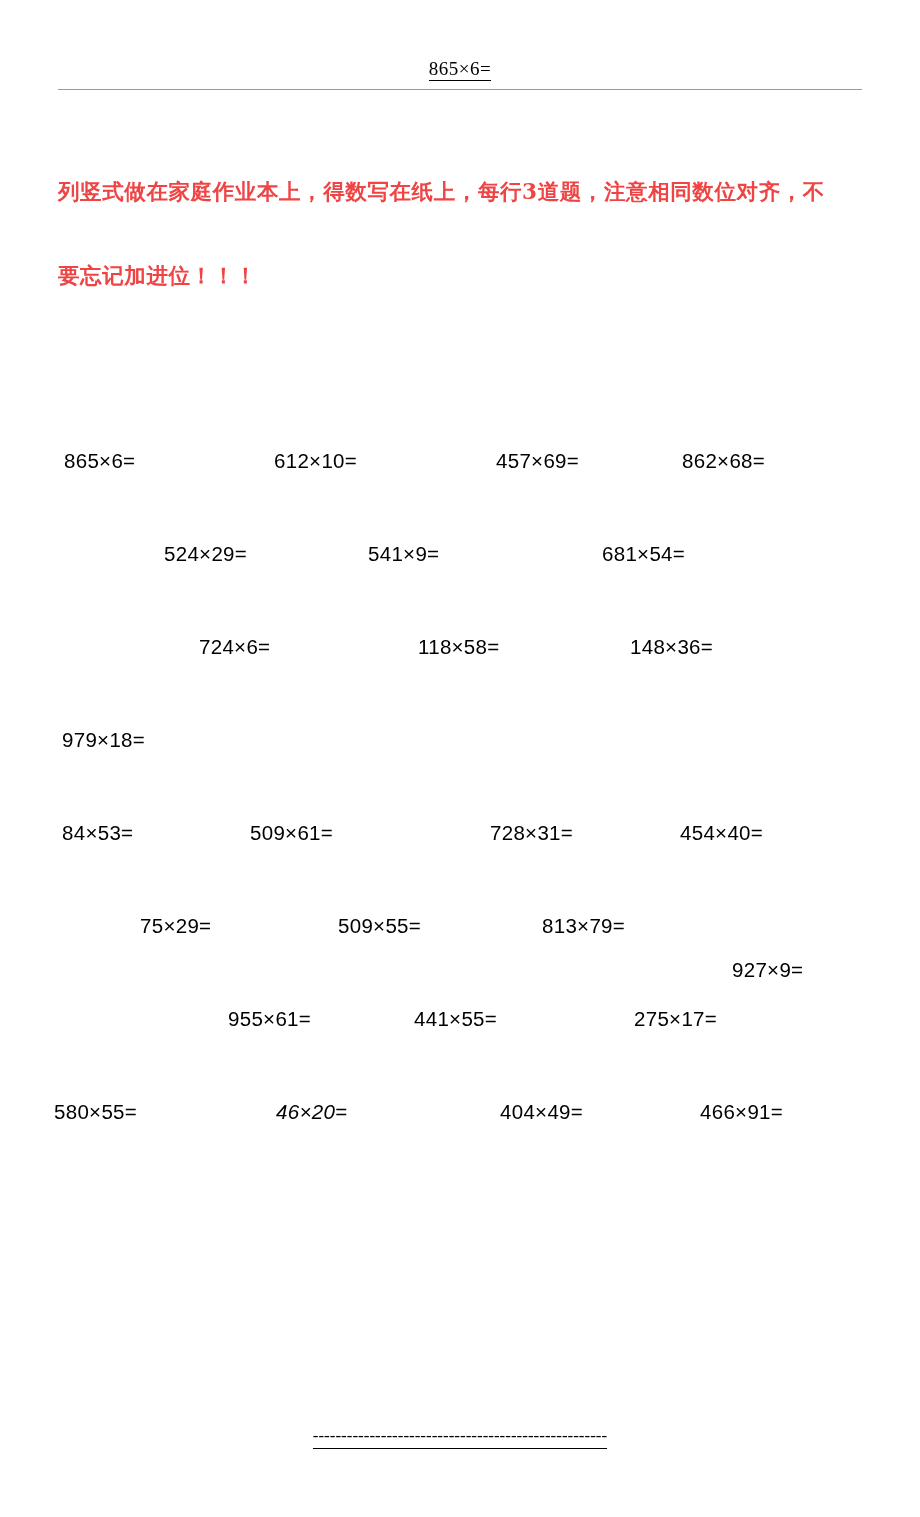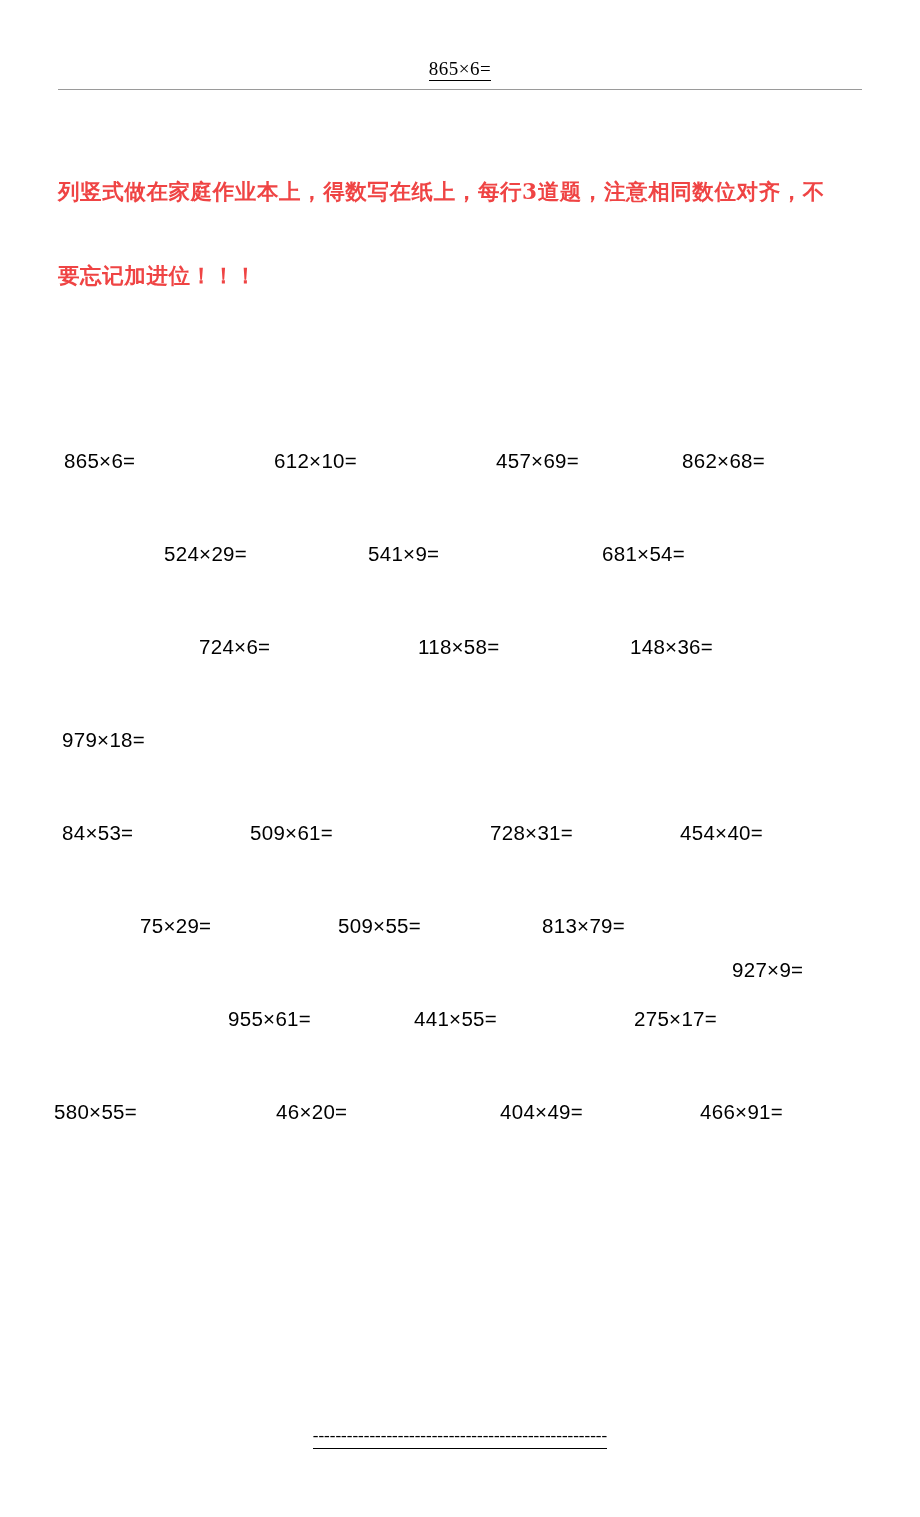--- a/index.html
+++ b/index.html
@@ -164,21 +164,21 @@
       <div class="prob-item" style="left: 542px;">813×79=</div>
       <div class="prob-item" style="left: 732px; margin-top: 44px;">927×9=</div>
     </div>
     <div class="prob-row">
       <div class="prob-item" style="left: 228px;">955×61=</div>
       <div class="prob-item" style="left: 414px;">441×55=</div>
       <div class="prob-item" style="left: 634px;">275×17=</div>
     </div>
     <div class="prob-row">
       <div class="prob-item" style="left: 54px;">580×55=</div>
-      <div class="prob-item" style="left: 276px;">46×20=</div>
+      <div class="prob-item" style="left: 276px; font-style: italic;">46×20=</div>
       <div class="prob-item" style="left: 500px;">404×49=</div>
       <div class="prob-item" style="left: 700px;">466×91=</div>
     </div>
   </div>
 
 <div class="page-footer">
   <div class="footer-dashes"><span class="foot-underline">----------------------------------------------------</span></div>
 </div>
 
 </body></html>

